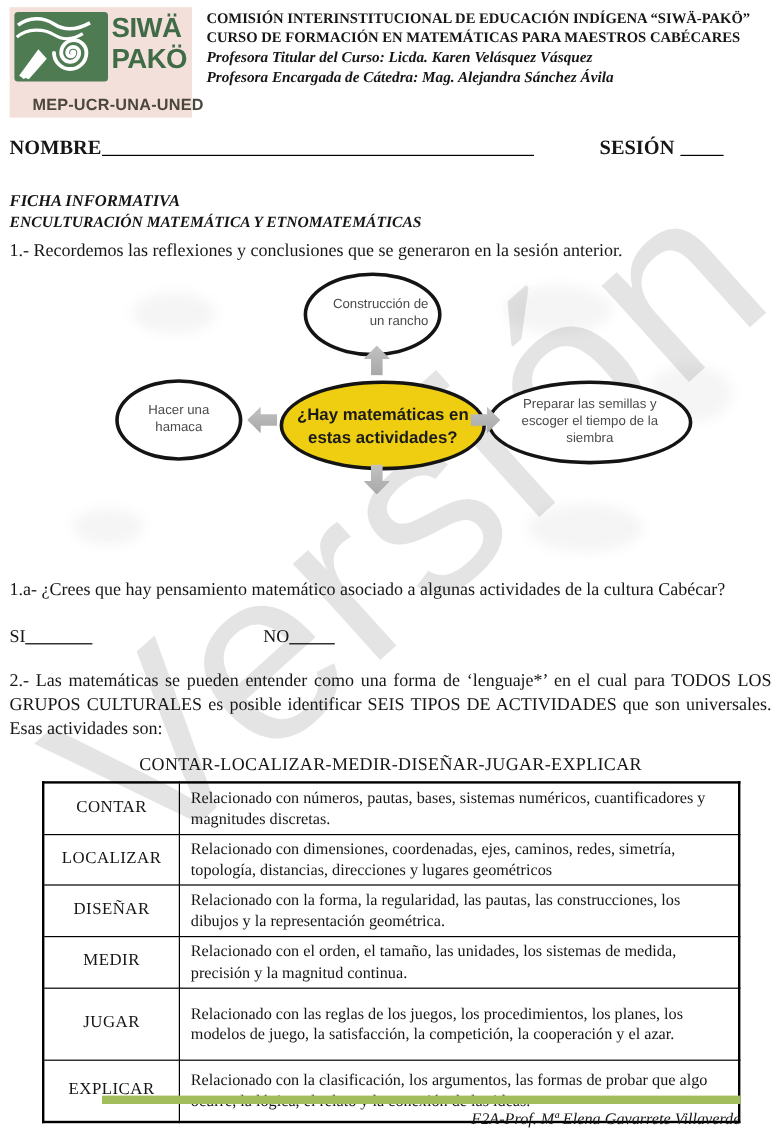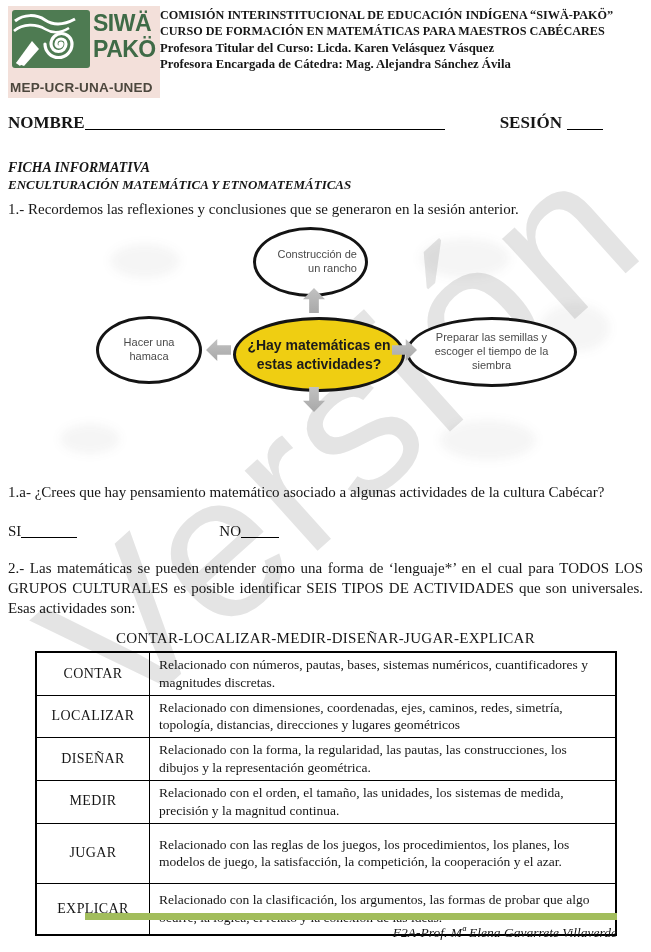--- a/index.html
+++ b/index.html
@@ -15,25 +15,25 @@
   }
   .content{position:absolute;inset:0;z-index:1;}
   
   .header{position:absolute;top:6px;left:8px;right:4px;display:flex;}
   .logo{position:relative;width:152px;height:92px;background:#f3e0da;flex:none;}
   .logo-green{position:absolute;left:4px;top:4px;width:78px;height:58px;background:#4e7b52;border-radius:3px;}
   .logo-siwa,.logo-pako{position:absolute;left:85px;font-family:"Liberation Sans",sans-serif;
     font-weight:bold;font-size:23px;color:#3f6b47;letter-spacing:-0.5px;line-height:1;}
   .logo-siwa{top:6px;}
   .logo-pako{top:32px;}
-  .logo-orgs{position:absolute;left:2px;bottom:3px;width:150px;font-family:"Liberation Sans",sans-serif;
+  .logo-orgs{position:absolute;left:19px;bottom:3px;width:150px;font-family:"Liberation Sans",sans-serif;
     font-weight:bold;font-size:13.5px;color:#4c473d;letter-spacing:0.2px;}
-  .header-text{padding-top:2px;}
+  .header-text{margin-left:12px;padding-top:2px;}
   .h-bold{font-weight:bold;font-size:12.2px;line-height:1.3;}
-  .h-prof{font-weight:bold;font-size:12.7px;line-height:1.32;}
+  .h-prof{font-weight:bold;font-style:italic;font-size:12.7px;line-height:1.32;}
   
   .abs{position:absolute;left:8px;right:8px;}
   .blank{display:inline-block;border-bottom:1.6px solid #000;transform:translateY(2px);}
   .row-nombre{top:113px;display:flex;align-items:baseline;}
   .row-nombre .lbl{font-weight:bold;font-size:17px;}
   .row-f2a{top:135px;display:flex;align-items:baseline;}
   .f2a{font-weight:bold;font-size:20px;}
   .fecha-lbl{font-weight:bold;font-size:16.5px;}
   .ficha{top:160px;font-weight:bold;font-style:italic;font-size:13.8px;}
   .encult{top:177px;font-weight:bold;font-style:italic;font-size:13px;}

